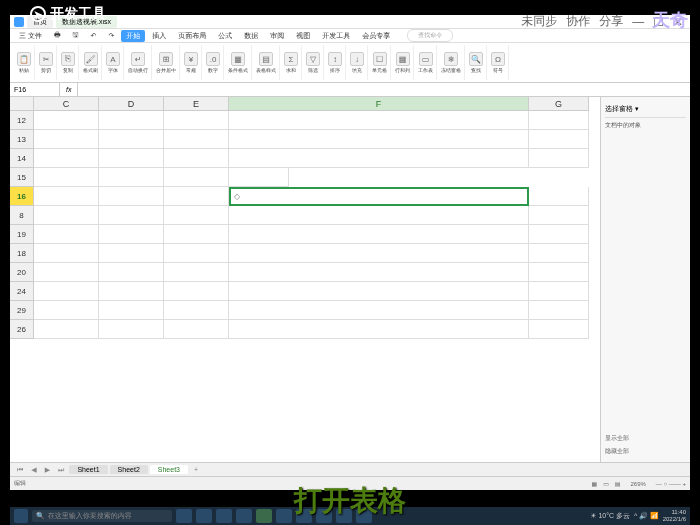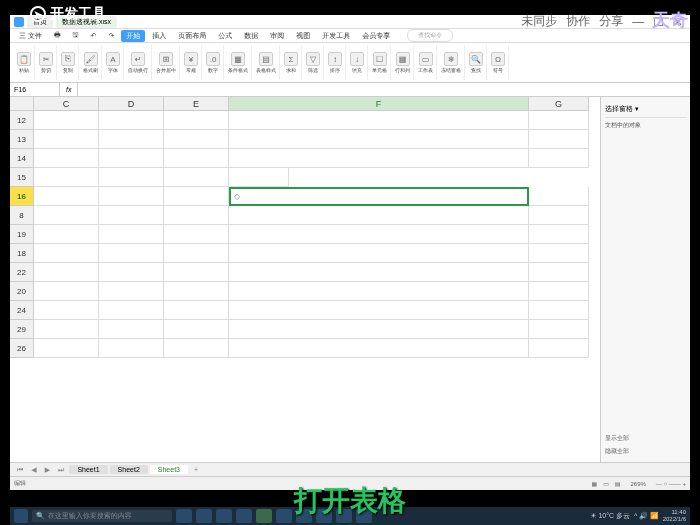--- a/index.html
+++ b/index.html
@@ -66,21 +66,21 @@
 .taskbar { position: absolute; bottom: 0; left: 10px; right: 10px; height: 18px; background: #1a2b3c; display: flex; align-items: center; padding: 0 4px; gap: 4px; font-size: 7px; z-index: 50; }
 .taskbar .start { width: 14px; height: 14px; background: #2a4a6a; border-radius: 2px; }
 .taskbar .search-bar { flex: 0 0 140px; height: 12px; background: #2a3b4c; border-radius: 2px; display: flex; align-items: center; padding: 0 4px; color: #888; gap: 3px; }
 .taskbar .task-icon { width: 16px; height: 14px; background: #2a4a6a; border-radius: 2px; }
 .taskbar .task-icon.active { background: #3a6a4a; }
 .taskbar .spacer { flex: 1; }
 .taskbar .tray { display: flex; align-items: center; gap: 3px; color: #ccc; }
 .taskbar .weather { display: flex; align-items: center; gap: 2px; color: #ccc; }
 .taskbar .clock { color: #ccc; font-size: 6px; line-height: 1.1; text-align: right; }
 
-.subtitle { position: absolute; bottom: 5px; left: 50%; transform: translateX(-50%); color: #22c55e; font-size: 28px; font-weight: bold; z-index: 200; text-shadow: 1px 1px 2px #000; }
+.subtitle { position: absolute; bottom: 5px; left: 50%; transform: translateX(-50%); color: #4d7c0f; font-size: 28px; font-weight: bold; z-index: 200; text-shadow: 1px 1px 2px #000; }
 </style>
 </head>
 <body>
 
 <div class="monitor">
   <div class="logo-overlay">
     <span class="logo-icon">➤</span>
     <span>开发工具</span>
   </div>
   <div class="logo-right">天奇</div>
@@ -282,28 +282,20 @@
               </div>
               <div class="row">
                 <div class="row-h">18</div>
                 <div class="cell col-C"></div>
                 <div class="cell col-D"></div>
                 <div class="cell col-E"></div>
                 <div class="cell col-F"></div>
                 <div class="cell col-G"></div>
               </div>
               <div class="row">
-                <div class="row-h">22</div>
-                <div class="cell col-C"></div>
-                <div class="cell col-D"></div>
-                <div class="cell col-E"></div>
-                <div class="cell col-F"></div>
-                <div class="cell col-G"></div>
-              </div>
-              <div class="row">
                 <div class="row-h">20</div>
                 <div class="cell col-C"></div>
                 <div class="cell col-D"></div>
                 <div class="cell col-E"></div>
                 <div class="cell col-F"></div>
                 <div class="cell col-G"></div>
               </div>
               <div class="row">
                 <div class="row-h">24</div>
                 <div class="cell col-C"></div>

